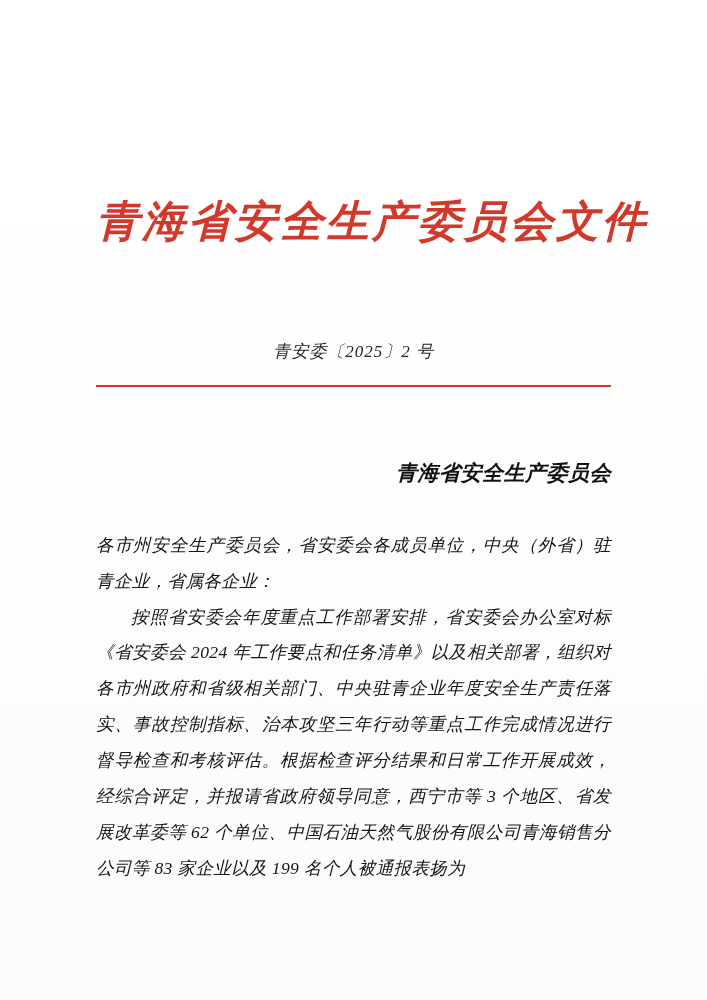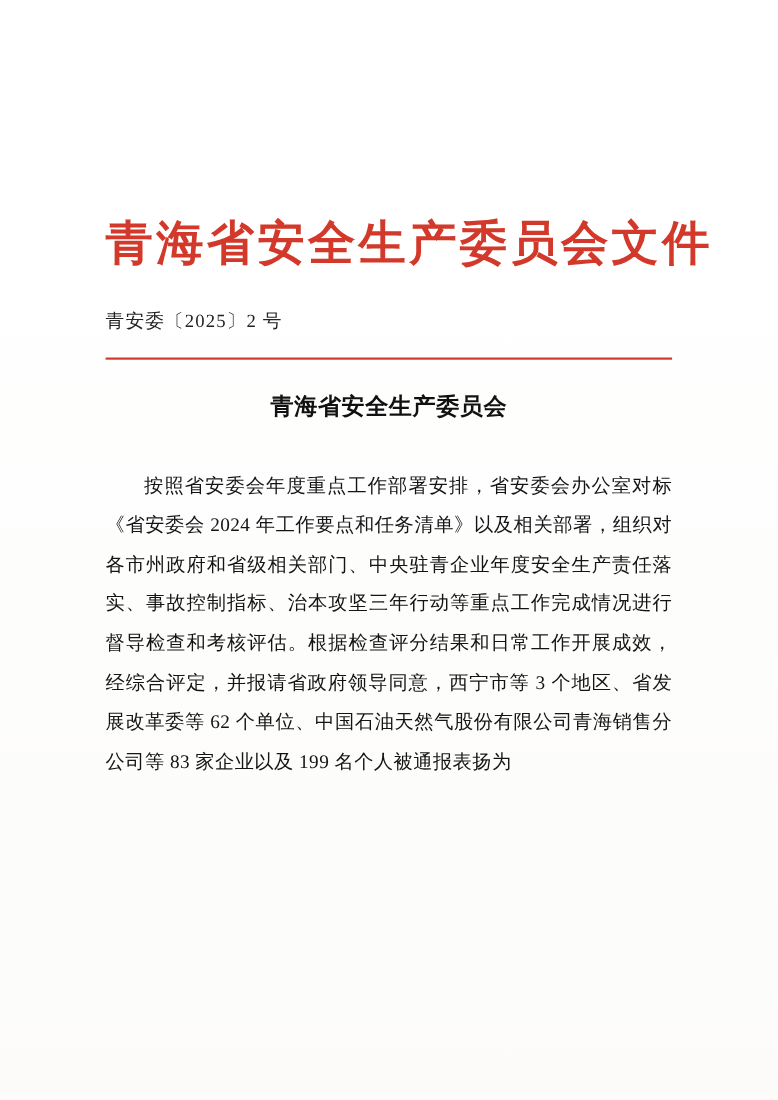--- a/index.html
+++ b/index.html
@@ -24,47 +24,49 @@
   
   .paper-tint {
     position: absolute;
     inset: 0;
     background: linear-gradient(180deg, #ffffff 0%, #fdfdfc 40%, #fcfbf9 100%);
     pointer-events: none;
   }
   .content {
     position: relative;
     padding: 0 96px;
+    font-style: italic;
   }
   .doc-title {
     margin-top: 196px;
     text-align: center;
     color: #d2392b;
     font-family: "DejaVu Serif", "Liberation Serif", serif;
     font-weight: bold;
     font-size: 43px;
     letter-spacing: 3px;
     line-height: 1.2;
     white-space: nowrap;
   }
   .doc-number {
-    margin-top: 32px;
+    margin-top: 92px;
+    text-align: center;
     font-size: 17px;
     color: #222;
     letter-spacing: 1px;
   }
   .red-rule {
     margin-top: 22px;
     height: 2.5px;
     background: #d2392b;
     width: 100%;
   }
   .subject {
-    margin-top: 24px;
-    text-align: center;
+    margin-top: 68px;
+    text-align: right;
     font-weight: bold;
     font-size: 21px;
     line-height: 1.75;
     color: #111;
     letter-spacing: 0.5px;
   }
   .subject div { white-space: nowrap; }
   .body-text {
     margin-top: 36px;
     font-size: 17.5px;
@@ -93,18 +95,19 @@
 
     <div class="doc-number">青安委〔2025〕2 号</div>
 
     <div class="red-rule"></div>
 
     <div class="subject">
       <div>青海省安全生产委员会</div>
     </div>
 
     <div class="body-text">
+      <p>各市州安全生产委员会，省安委会各成员单位，中央（外省）驻青企业，省属各企业：</p>
       <p class="indent">按照省安委会年度重点工作部署安排，省安委会办公室对标《省安委会 2024 年工作要点和任务清单》以及相关部署，组织对各市州政府和省级相关部门、中央驻青企业年度安全生产责任落实、事故控制指标、治本攻坚三年行动等重点工作完成情况进行督导检查和考核评估。根据检查评分结果和日常工作开展成效，经综合评定，并报请省政府领导同意，西宁市等 3 个地区、省发展改革委等 62 个单位、中国石油天然气股份有限公司青海销售分公司等 83 家企业以及 199 名个人被通报表扬为</p>
     </div>
 
   </div>
 
 </div>
 
 </body></html>

